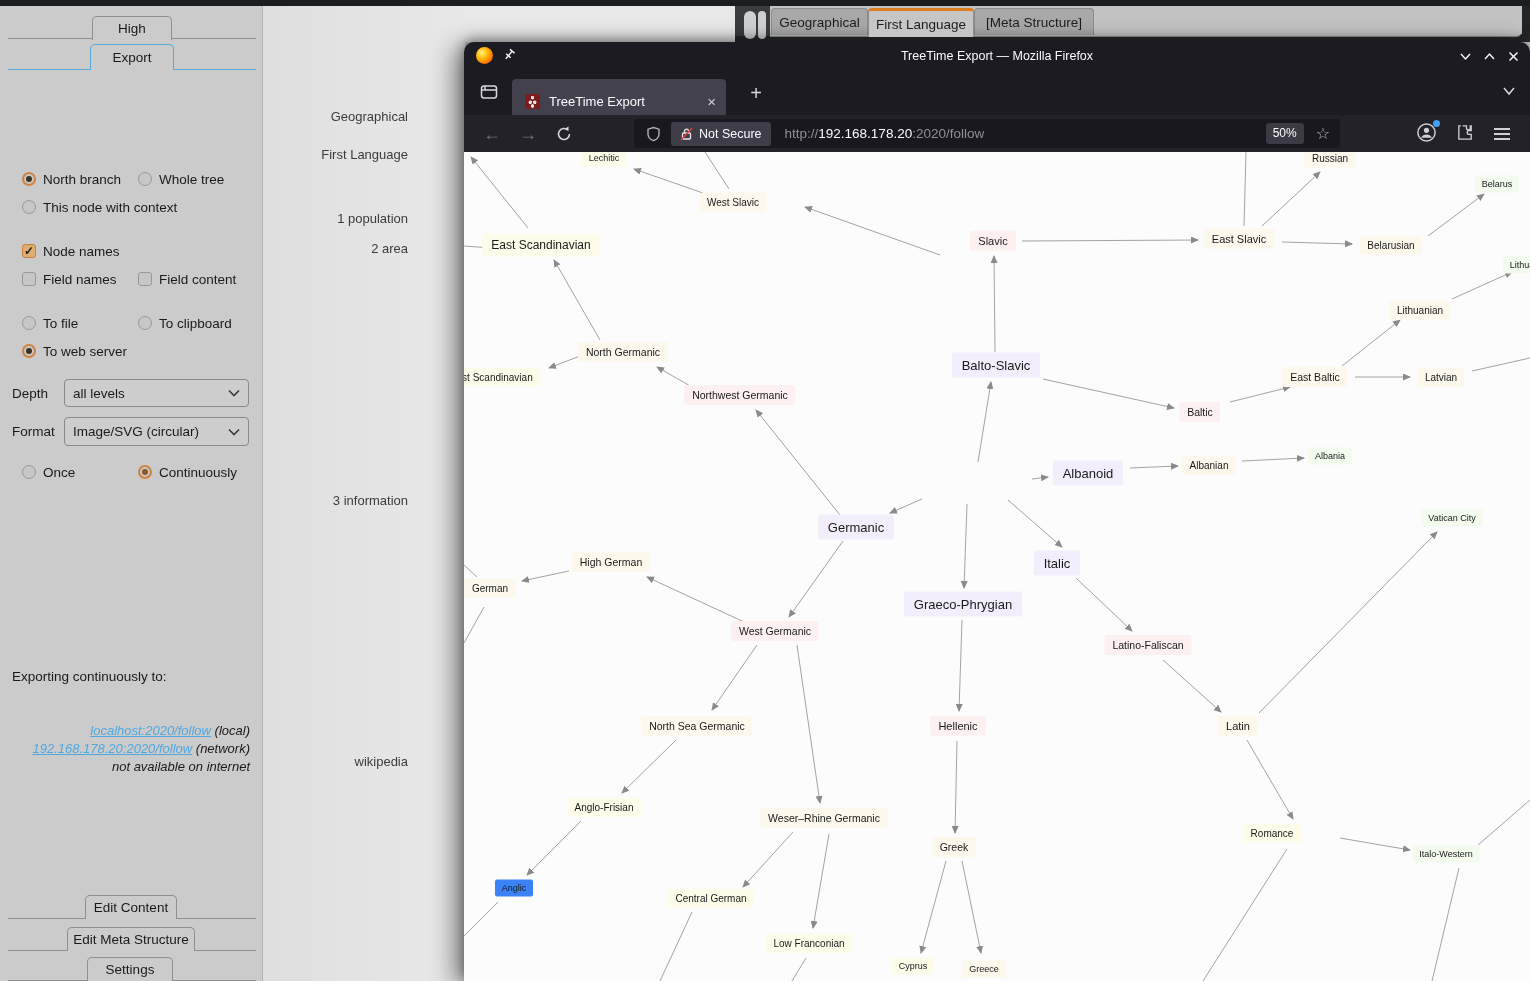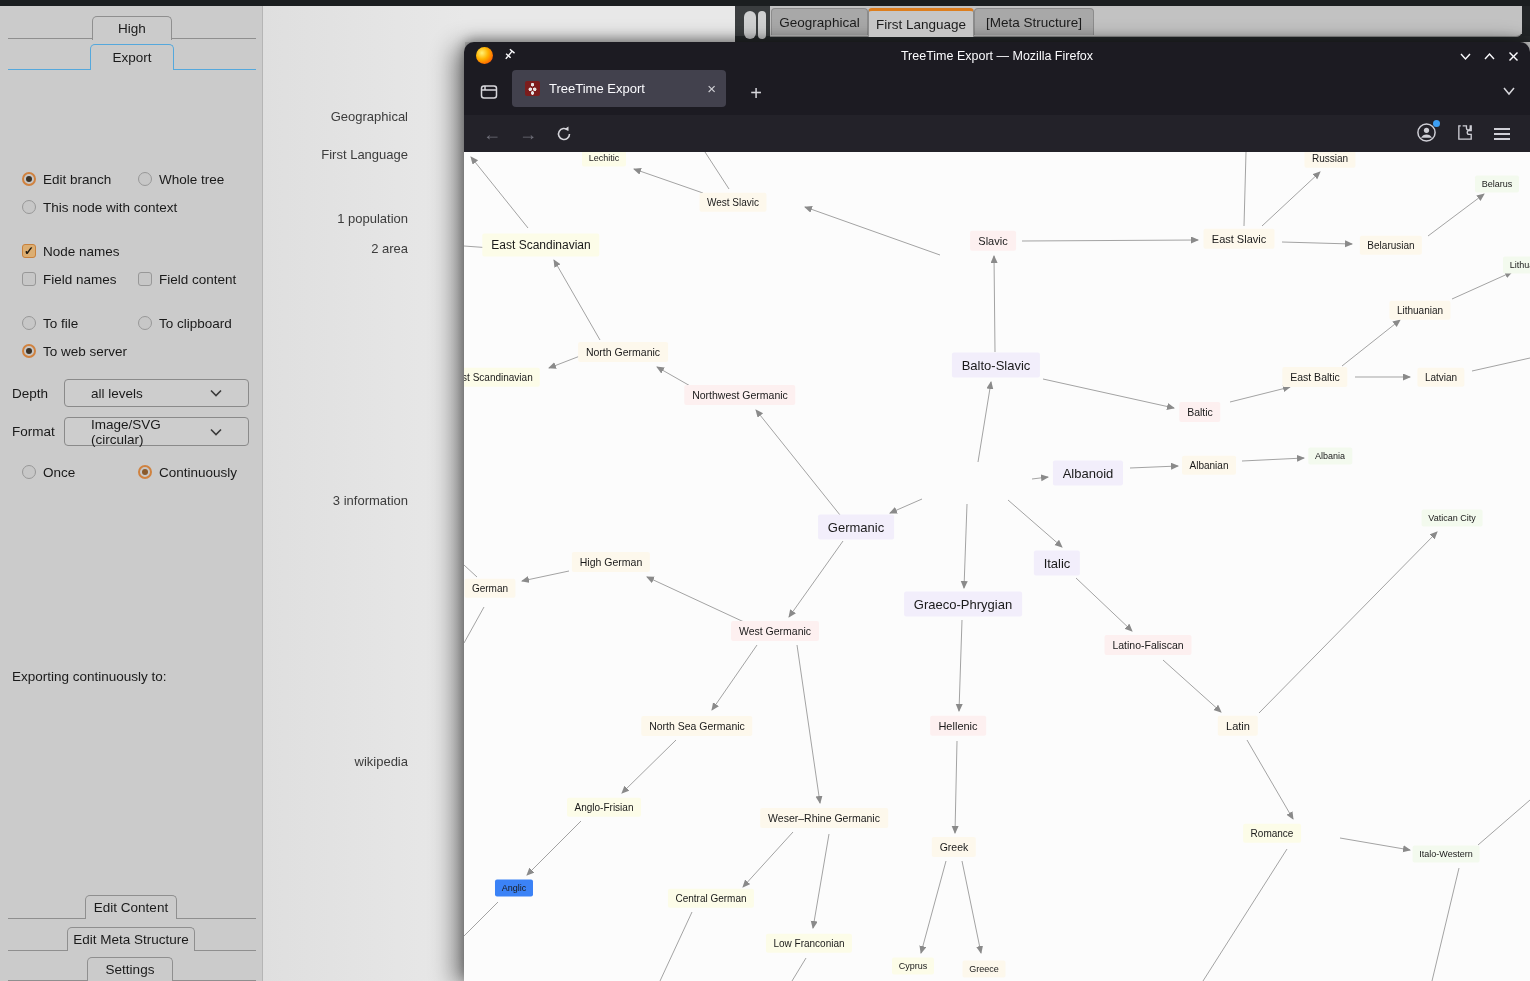--- a/index.html
+++ b/index.html
@@ -16,21 +16,21 @@
   .ltab{position:absolute;height:23px;line-height:23px;text-align:center;background:#cbcbcb;border:1px solid #8f8f8f;border-bottom:none;border-radius:5px 5px 0 0;z-index:2;cursor:default;}
   .ltab.sel-blue{border-color:#55a8dc;height:25px;line-height:25px;}
   .opt{position:absolute;display:flex;align-items:center;gap:7px;height:16px;}
   .radio{width:14px;height:14px;border-radius:50%;border:1px solid #989898;background:#c7c7c7;box-sizing:border-box;display:inline-flex;align-items:center;justify-content:center;flex:0 0 auto;}
   .radio.sel{border:2px solid #d0823f;}
   .radio .dot{width:6px;height:6px;border-radius:50%;background:#3a3227;}
   .radio.sel.warm .dot{background:#8a5a2b;}
   .checkbox{width:14px;height:14px;border-radius:3px;border:1px solid #989898;background:#c7c7c7;box-sizing:border-box;display:inline-flex;align-items:center;justify-content:center;flex:0 0 auto;font-size:12px;font-weight:bold;color:#1f1a12;}
   .checkbox.checked{border:1px solid #c8813c;background:#dcae72;}
   .flabel{position:absolute;color:#1a1a1a;}
-  .select{position:absolute;border:1px solid #8a8a8a;border-radius:4px;background:#cdcdcd;display:flex;align-items:center;padding:0 26px;box-sizing:border-box;justify-content:space-between;}
+  .select{position:absolute;border:1px solid #8a8a8a;border-radius:4px;background:#cdcdcd;display:flex;align-items:center;padding:0 8px;box-sizing:border-box;justify-content:space-between;}
   .select svg{flex:0 0 auto;}
   .btn{position:absolute;border:1px solid #878787;border-radius:4px;background:#cdcdcd;text-align:center;line-height:24px;font-size:13.5px;color:#1a1a1a;}
   .exp-links{position:absolute;left:0;top:716px;width:250px;text-align:right;font-size:13px;font-style:italic;line-height:18px;}
   .exp-links a{color:#4fa8e0;text-decoration:underline;cursor:pointer;}
   .exp-links .sfx{color:#1a1a1a;}
 
   
   .mid-col{position:absolute;left:263px;top:6px;width:202px;height:975px;background:linear-gradient(to right,#dfdfdf,#e8e8e8);}
   .mid-label{position:absolute;right:57px;width:200px;text-align:right;font-size:13px;color:#3c3c3c;}
 
@@ -47,21 +47,21 @@
 
   
   .ffwin{position:absolute;left:464px;top:42px;width:1066px;height:939px;background:#1c1b22;border-radius:10px 10px 0 0;box-shadow:-10px 4px 24px rgba(0,0,0,.45), 0 -3px 12px rgba(0,0,0,.35);}
   .ff-titlebar{position:absolute;left:0;top:0;width:100%;height:28px;}
   .ff-logo{position:absolute;left:12px;top:5px;width:17px;height:17px;border-radius:50%;background:radial-gradient(circle at 35% 35%,#fff176 0%,#ffb300 40%,#ff6d00 72%,#c2185b 100%);}
   .ff-pin{position:absolute;left:38px;top:6px;}
   .ff-title{position:absolute;left:0;top:0;width:100%;height:28px;line-height:28px;text-align:center;color:#fbfbfe;font-size:12.5px;}
   .winctl{position:absolute;top:7px;width:14px;height:14px;display:flex;align-items:center;justify-content:center;cursor:pointer;}
   .ff-tabbar{position:absolute;left:0;top:28px;width:100%;height:45px;}
   .fxview{position:absolute;left:14px;top:12px;width:22px;height:20px;display:flex;align-items:center;justify-content:center;border-radius:4px;}
-  .fftab{position:absolute;left:48px;top:0;width:214px;height:37px;background:#42414d;border-radius:4px;display:flex;align-items:center;color:#fbfbfe;font-size:13px;}
+  .fftab{position:absolute;left:48px;top:9px;width:214px;height:44px;background:#42414d;border-radius:4px;display:flex;align-items:center;color:#fbfbfe;font-size:13px;}
   .favicon{width:15px;height:15px;margin-left:13px;border-radius:2px;background:#7c1d1d;background-image:radial-gradient(circle at 50% 25%,#e8e4e4 0 1.5px,transparent 2px),radial-gradient(circle at 35% 55%,#e8e4e4 0 1.5px,transparent 2px),radial-gradient(circle at 65% 55%,#e8e4e4 0 1.5px,transparent 2px),radial-gradient(circle at 50% 80%,#e8e4e4 0 1.5px,transparent 2px);flex:0 0 auto;}
   .fftab-label{margin-left:9px;white-space:nowrap;overflow:hidden;flex:1;}
   .fftab-close{margin-right:10px;color:#d0d0d5;font-size:15px;cursor:pointer;}
   .newtab{position:absolute;left:278px;top:9px;width:28px;height:28px;color:#d7d7dc;font-size:20px;line-height:28px;text-align:center;border-radius:4px;cursor:pointer;}
   .alltabs{position:absolute;right:14px;top:12px;cursor:pointer;}
   .ff-navbar{position:absolute;left:0;top:73px;width:100%;height:37px;background:#232229;}
   .navbtn{position:absolute;top:5px;width:28px;height:28px;display:flex;align-items:center;justify-content:center;border-radius:4px;cursor:pointer;font-size:18px;}
   .urlbar{position:absolute;left:170px;top:4px;width:706px;height:29px;background:#19181e;border-radius:4px;display:flex;align-items:center;}
   .chip{display:flex;align-items:center;gap:6px;background:#3f3e48;border-radius:3px;height:24px;padding:0 9px;margin-left:10px;color:#fbfbfe;font-size:12.5px;cursor:pointer;}
   .urltext{margin-left:14px;font-size:13.5px;white-space:nowrap;flex:1;}
@@ -87,21 +87,21 @@
   <div class="left-panel">
     <div class="tab-line" style="top:32px"></div>
     <div class="ltab" style="left:92px;top:10px;width:78px">High</div>
     <div class="tab-line blue" style="top:63px"></div>
     <div class="ltab sel-blue" style="left:90px;top:38px;width:82px">Export</div>
 
     <div class="opt" style="left:22px;top:165px">
       <span class="radio sel">
           <span class="dot"></span>
         </span>
-      <span>Edit branch</span>
+      <span>North branch</span>
     </div>
     <div class="opt" style="left:138px;top:165px">
       <span class="radio"></span>
       <span>Whole tree</span>
     </div>
     <div class="opt" style="left:22px;top:193px">
       <span class="radio"></span>
       <span>This node with context</span>
     </div>
 
@@ -155,20 +155,29 @@
     </div>
     <div class="opt" style="left:138px;top:458px">
       <span class="radio sel warm">
           <span class="dot"></span>
         </span>
       <span>Continuously</span>
     </div>
 
 
     <div class="flabel" style="left:12px;top:663px">Exporting continuously to:</div>
+    <div class="exp-links">
+      <div>
+        <a>localhost:2020/follow</a><span class="sfx"> (local)</span>
+      </div>
+      <div>
+        <a>192.168.178.20:2020/follow</a><span class="sfx"> (network)</span>
+      </div>
+      <div class="sfx">not available on internet</div>
+    </div>
 
     <div class="tab-line" style="top:912px"></div>
     <div class="ltab" style="left:85px;top:889px;width:90px">Edit Content</div>
     <div class="tab-line" style="top:944px"></div>
     <div class="ltab" style="left:67px;top:921px;width:126px">Edit Meta Structure</div>
     <div class="tab-line" style="top:974px"></div>
     <div class="ltab" style="left:87px;top:951px;width:84px">Settings</div>
   </div>
 
   <div class="mid-col">
@@ -250,20 +259,36 @@
     </div>
 
     <div class="ff-navbar">
       <div class="navbtn" style="left:14px;color:#70707a">←</div>
       <div class="navbtn" style="left:50px;color:#70707a">→</div>
       <div class="navbtn" style="left:86px">
         <svg width="16" height="16" viewBox="0 0 16 16">
             <path d="M13.5 8a5.5 5.5 0 1 1-1.7-4" fill="none" stroke="#d5d5da" stroke-width="1.6"></path>
             <polygon points="12.5,0.5 12.5,5 8.5,3" fill="#d5d5da"></polygon>
           </svg>
+      </div>
+      <div class="urlbar">
+        <svg width="15" height="16" viewBox="0 0 15 16" style="margin-left:12px;flex:0 0 auto">
+            <path d="M7.5 1.5 L13 3.2 V8 c0 3.4-2.4 5.6-5.5 6.7 C4.4 13.6 2 11.4 2 8 V3.2 Z" fill="none" stroke="#b0b0b8" stroke-width="1.4"></path>
+          </svg>
+        <div class="chip">
+          <svg width="13" height="14" viewBox="0 0 13 14">
+              <rect x="2.5" y="6" width="8" height="6" rx="1" fill="none" stroke="#e6e6ea" stroke-width="1.3"></rect>
+              <path d="M4.5 6 V4.2 a2 2 0 0 1 4 0" fill="none" stroke="#e6e6ea" stroke-width="1.3"></path>
+              <line x1="1" y1="13" x2="12" y2="1" stroke="#e23b3b" stroke-width="1.5"></line>
+            </svg>
+          <span>Not Secure</span>
+        </div>
+        <div class="urltext"><span class="url-dim">http://</span><span class="url-host">192.168.178.20</span><span class="url-dim">:2020/follow</span></div>
+        <div class="zoombadge">50%</div>
+        <div class="star">☆</div>
       </div>
       <div style="position:absolute;left:952px;top:7px;width:22px;height:22px">
         <svg width="21" height="21" viewBox="0 0 21 21">
             <circle cx="10.5" cy="10.5" r="8.6" fill="none" stroke="#cfcfd6" stroke-width="1.5"></circle>
             <circle cx="10.5" cy="8.3" r="2.6" fill="#cfcfd6"></circle>
             <path d="M5 15.8 a6.2 6.2 0 0 1 11 0" fill="#cfcfd6"></path>
           </svg>
         <span class="acct-dot"></span>
       </div>
       <div style="position:absolute;left:992px;top:8px">

